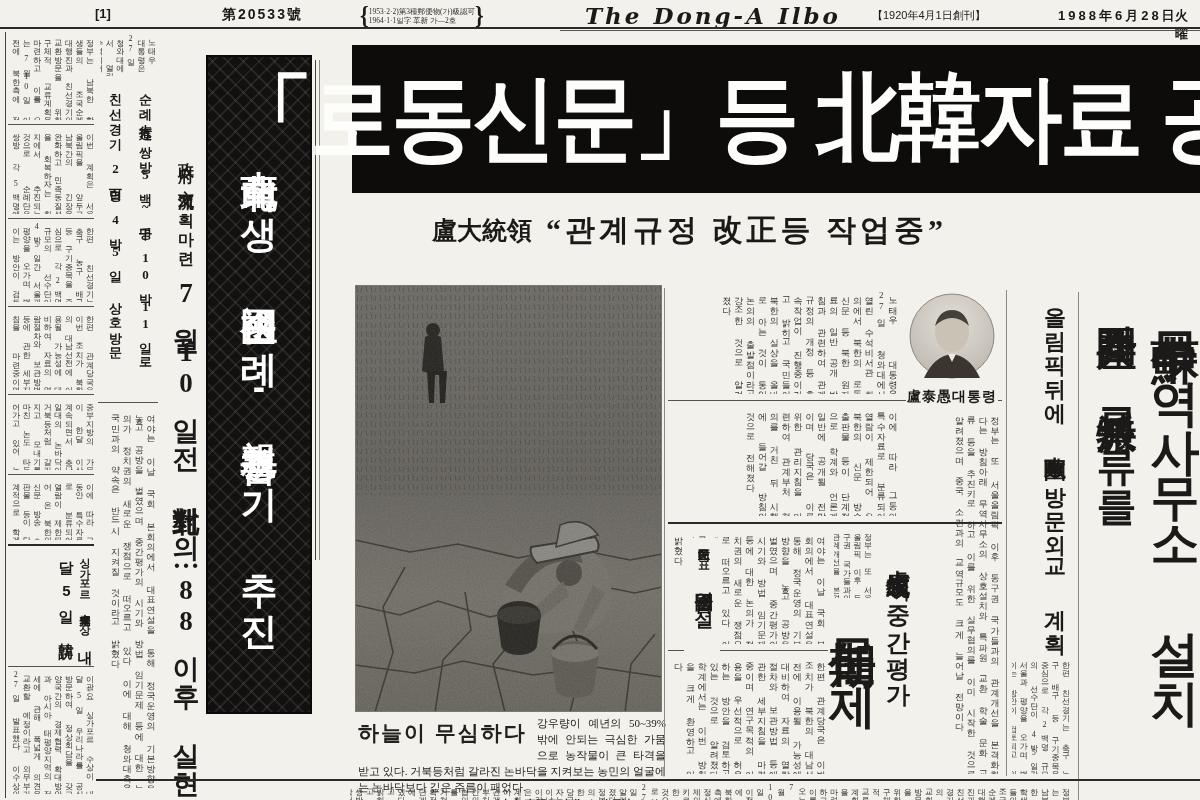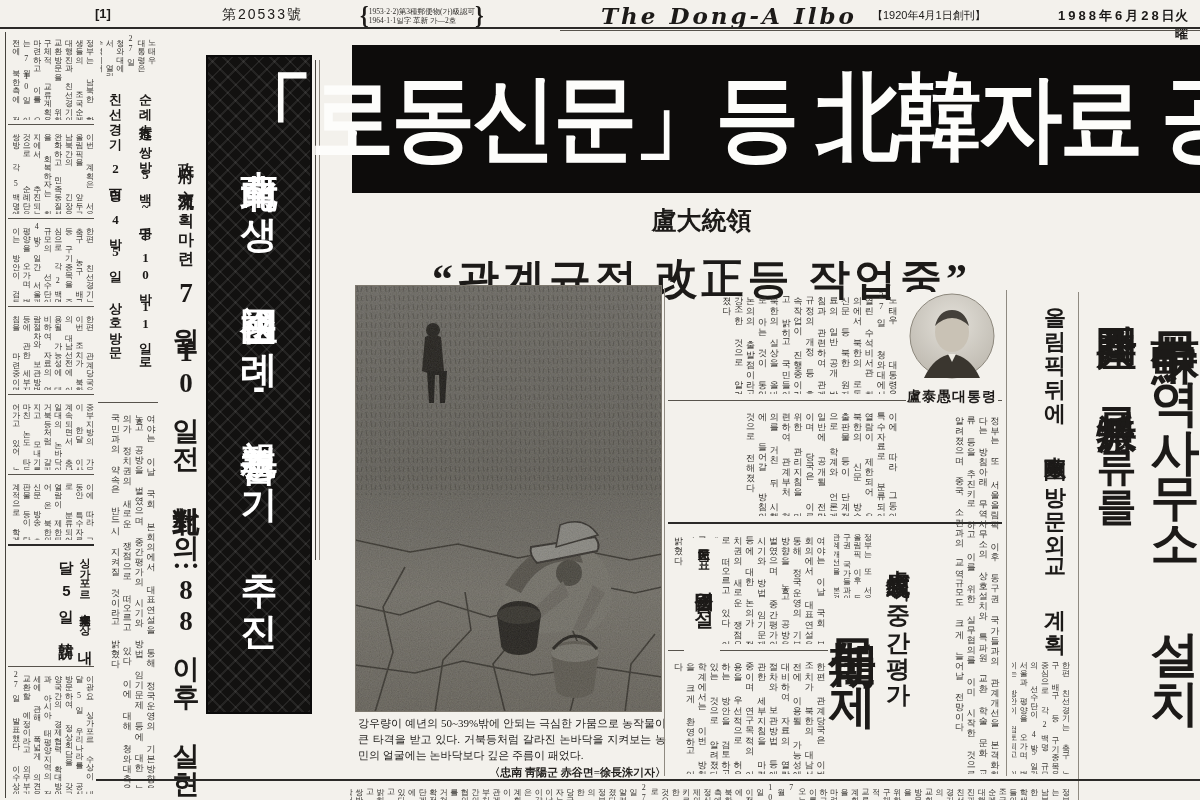--- a/index.html
+++ b/index.html
@@ -21,21 +21,21 @@
                   font-size:23px;letter-spacing:3px;}
   .regnote{font-size:7.5px;line-height:1.25;color:#2e2c29;white-space:nowrap;}
   .brace{font-size:22px;font-weight:bold;transform:scaleY(1.15);}
   
   #main-banner{background:#0d0c0b;display:flex;align-items:center;justify-content:center;}
   #main-banner .txt{color:#fdfdfb;font-family:"Liberation Sans",sans-serif;font-weight:bold;
                     font-size:84px;letter-spacing:-3px;white-space:nowrap;transform:scaleY(1.12);}
   
   #sub-headline{display:flex;align-items:center;gap:14px;white-space:nowrap;}
   #sub-headline .who{font-size:25px;font-weight:bold;}
-  #sub-headline .quote{font-size:42px;font-weight:bold;letter-spacing:4px;}
+  #sub-headline .quote{font-size:30px;font-weight:bold;letter-spacing:4px;}
   
   #left-banner{background-color:#121110;
      background-image:repeating-linear-gradient(45deg,rgba(255,255,255,.08) 0 2px,transparent 2px 11px),
                       repeating-linear-gradient(-45deg,rgba(255,255,255,.08) 0 2px,transparent 2px 11px);
      display:flex;align-items:center;justify-content:center;border:2px solid #0a0a0a;}
   #left-banner .txt{color:#ffffff;font-family:"Liberation Sans",sans-serif;font-weight:bold;
      font-size:37px;letter-spacing:4px;line-height:1;}
   
   .vh{font-weight:bold;white-space:nowrap;}
   .serifline{line-height:1.02;}
@@ -46,32 +46,32 @@
   #photo-caption .credit{display:block;text-align:right;font-weight:bold;margin-top:1px;}
   
   #portrait-caption{font-size:14px;font-weight:bold;text-align:center;letter-spacing:1px;}
 </style>
 </head>
 <body>
 
 <div id="page">
 
   <div class="abs mh" style="left:95px;top:6px;font-size:13px;font-weight:bold;">[1]</div>
-  <div class="abs mh" style="left:222px;top:6px;font-size:14px;font-weight:normal;letter-spacing:2px;">第20533號</div>
+  <div class="abs mh" style="left:222px;top:6px;font-size:14px;font-weight:bold;letter-spacing:2px;">第20533號</div>
 
   <div class="abs" style="left:360px;top:3px;display:flex;align-items:center;">
     <span class="brace">{</span>
     <span class="regnote">
       <span style="display:block;">1953·2·2)第3種郵便物(가)級認可</span>
       <span style="display:block;">1964·1·1일字 革新 가—2호</span>
     </span>
     <span class="brace">}</span>
   </div>
 
-  <div id="masthead-title" class="abs" style="left:585px;top:2px;margin-left:16px;">The Dong-A Ilbo</div>
+  <div id="masthead-title" class="abs" style="left:585px;top:2px;">The Dong-A Ilbo</div>
 
   <div class="abs mh" style="left:872px;top:8px;font-size:11px;">【1920年4月1日創刊】</div>
   <div class="abs mh" style="left:1058px;top:7px;font-size:13px;font-weight:bold;letter-spacing:3px;">1988年6月28日</div>
   <div class="abs mh" style="left:1175px;top:7px;font-size:13px;font-weight:bold;letter-spacing:2px;">火曜日</div>
 
   <div class="hrule heavy" style="left:0;top:27px;width:1200px;"></div>
   <div class="hrule" style="left:560px;top:30px;width:640px;"></div>
 
   <div class="vrule dark" style="left:5px;top:32px;height:766px;"></div>
 
@@ -113,21 +113,21 @@
     <div class="txt v">南北학생 祖國순례-親善경기 추진</div>
   </div>
 
   <div class="vrule dark" style="left:315px;top:60px;height:500px;"></div>
   <div class="vrule" style="left:319px;top:60px;height:500px;"></div>
 
   <div id="main-banner" class="abs" style="left:352px;top:45px;width:848px;height:148px;">
     <div class="txt">「로동신문」등 北韓자료 공개</div>
   </div>
 
-  <div id="sub-headline" class="abs" style="left:432px;top:204px;height:52px;flex-direction:column;">
+  <div id="sub-headline" class="abs" style="left:432px;top:204px;height:52px;">
     <span class="who">盧大統領</span>
     <span class="quote">“관계규정 改正등 작업중”</span>
   </div>
 
   <div class="abs" style="left:355px;top:285px;width:307px;height:427px;">
     <svg width="307" height="427" viewBox="0 0 307 427">
       <defs>
         <linearGradient id="fieldg" x1="0" y1="0" x2="0" y2="1">
           <stop offset="0" stop-color="#b9b5ab"></stop>
           <stop offset="0.45" stop-color="#a9a59a"></stop>
@@ -180,20 +180,21 @@
         <path d="M196 368 a24 12 0 0 1 48 0 l-5 36 a19 9 0 0 1 -38 0 z" fill="#9b9588"></path>
         <ellipse cx="220" cy="368" rx="24" ry="9" fill="#c9c4b6"></ellipse>
         <path d="M198 364 q22 -26 44 0" stroke="#3a362f" stroke-width="3" fill="none"></path>
       </g>
       <rect width="307" height="427" filter="url(#grain)" opacity="0.5"></rect>
       <rect x="0.5" y="0.5" width="306" height="426" fill="none" stroke="#7d786e"></rect>
     </svg>
   </div>
 
   <div id="photo-caption" class="abs" style="left:358px;top:716px;width:308px;height:82px;">
+    <span class="cap-title">하늘이 무심하다</span>
     <span>강우량이 예년의 50~39%밖에 안되는 극심한 가뭄으로 농작물이 큰 타격을 받고 있다. 거북등처럼 갈라진 논바닥을 지켜보는 농민의 얼굴에는 논바닥보다 깊은 주름이 패었다.</span>
     <span class="credit">〈忠南 靑陽군 赤谷면=徐長洙기자〉</span>
   </div>
 
   <div class="vrule" style="left:664px;top:288px;height:488px;"></div>
 
   <div class="abs v filler" style="left:670px;top:290px;width:228px;height:104px;">노태우 대통령은 27일 청와대에서 열린 수석비서관 회의에서 북한의 로동신문 등 북한 원자료의 일반 공개 방침과 관련하여 관계규정의 개정 등 후속작업이 진행중이라고 밝히고 국민들이 북한의 실상을 올바로 아는 것이 통일논의의 출발점이라고 강조한 것으로 알려졌다</div>
   <div class="hrule" style="left:668px;top:400px;width:334px;"></div>
   <div class="abs v filler" style="left:670px;top:406px;width:228px;height:110px;">이에 따라 그동안 특수자료로 분류되어 열람이 제한되어 온 북한의 신문 방송 출판물 등이 단계적으로 학계와 언론계 일반에 공개될 전망이며 당국은 이를 위한 관리지침을 마련하여 관계부처 협의를 거친 뒤 시행에 들어갈 방침인 것으로 전해졌다</div>
   <div class="hrule heavy" style="left:668px;top:522px;width:334px;"></div>

